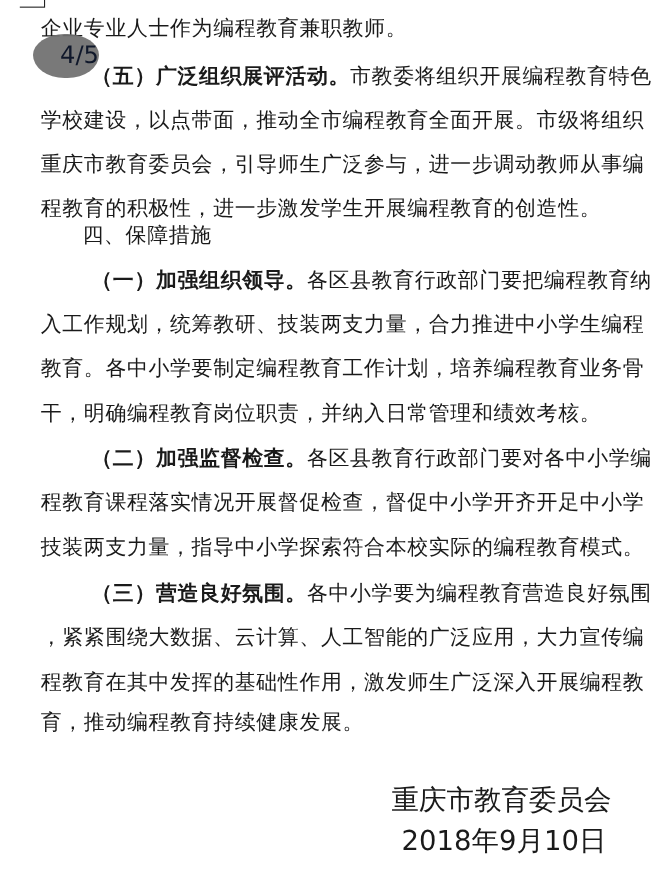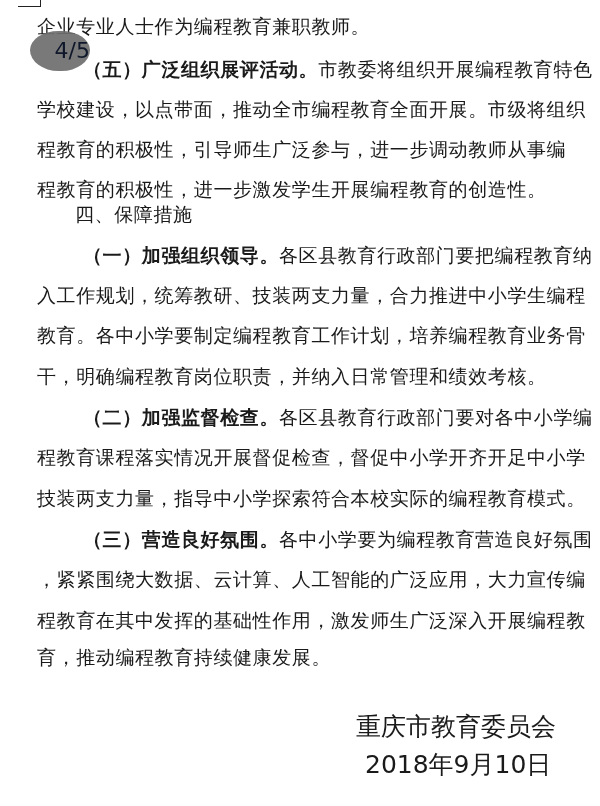--- a/index.html
+++ b/index.html
@@ -34,21 +34,21 @@
 
 <div class="corner-line-h"></div>
 <div class="corner-line-v"></div>
 <div class="page-badge">4/5</div>
 
 <div class="doc">
   <div class="line" style="top:14px"><span>企业专业人士作为编程教育兼职教师。</span></div>
 
   <div class="line indent" style="top:57px"><span class="b">（五）广泛组织展评活动。</span><span>市教委将组织开展编程教育特色</span></div>
   <div class="line" style="top:97px"><span>学校建设，以点带面，推动全市编程教育全面开展。市级将组织</span></div>
-  <div class="line" style="top:137px"><span>程教育的积极性，引导师生广泛参与，进一步调动教师从事编</span></div>
+  <div class="line" style="top:137px"><span>重庆市教育委员会，引导师生广泛参与，进一步调动教师从事编</span></div>
   <div class="line" style="top:177px"><span>程教育的积极性，进一步激发学生开展编程教育的创造性。</span></div>
 
   <div class="line heading" style="top:203px"><span>四、保障措施</span></div>
 
   <div class="line indent" style="top:243px"><span class="b">（一）加强组织领导。</span><span>各区县教育行政部门要把编程教育纳</span></div>
   <div class="line" style="top:283px"><span>入工作规划，统筹教研、技装两支力量，合力推进中小学生编程</span></div>
   <div class="line" style="top:323px"><span>教育。各中小学要制定编程教育工作计划，培养编程教育业务骨</span></div>
   <div class="line" style="top:364px"><span>干，明确编程教育岗位职责，并纳入日常管理和绩效考核。</span></div>
 
   <div class="line indent" style="top:405px"><span class="b">（二）加强监督检查。</span><span>各区县教育行政部门要对各中小学编</span></div>

